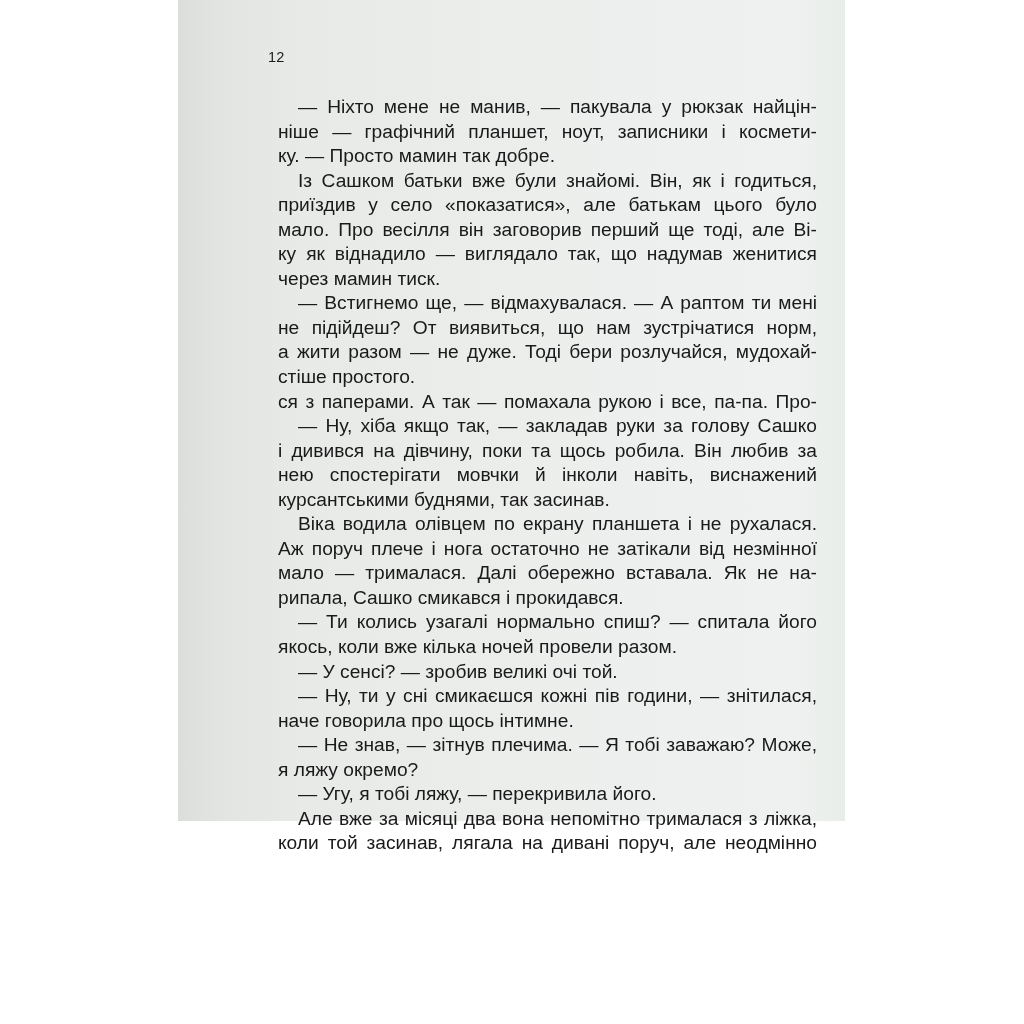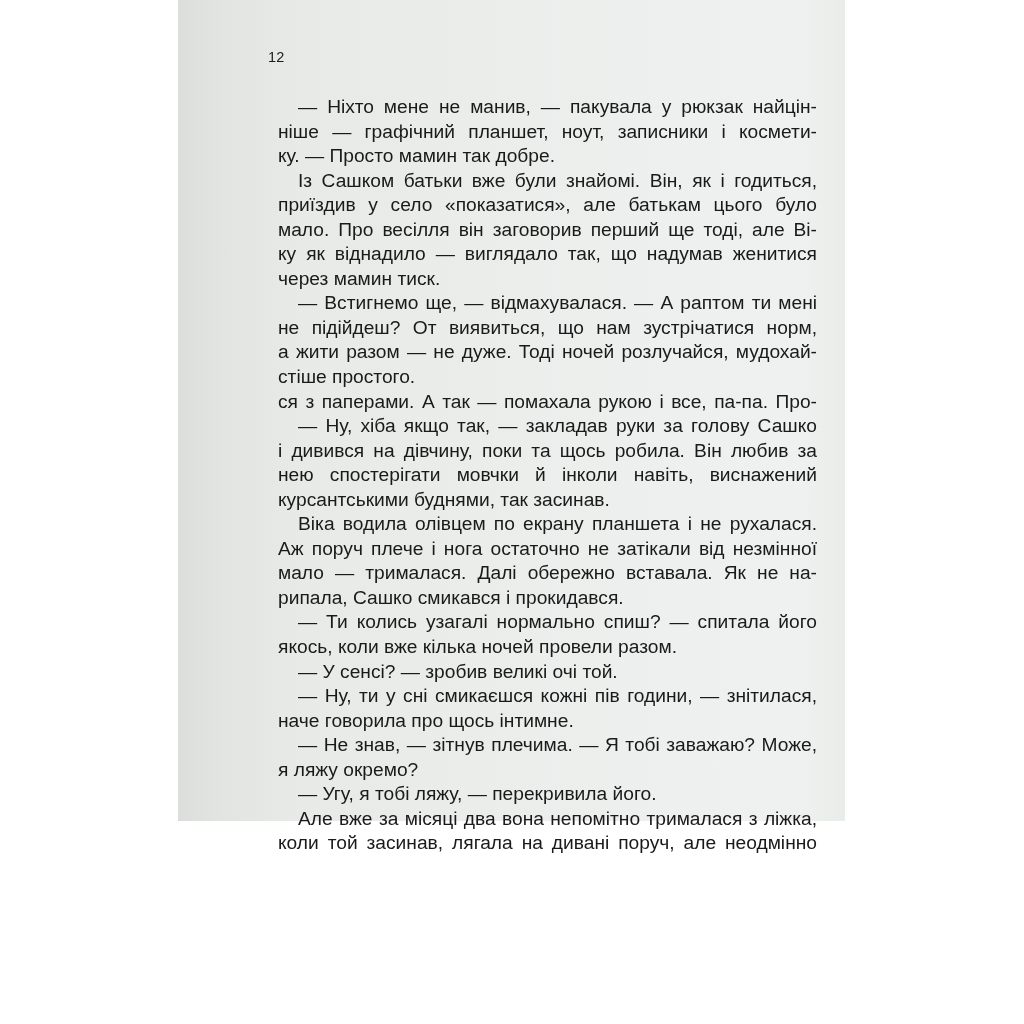--- a/index.html
+++ b/index.html
@@ -73,21 +73,21 @@
     <span class="line indent">— Ніхто мене не манив, — пакувала у рюкзак найцін-</span>
     <span class="line">ніше — графічний планшет, ноут, записники і космети-</span>
     <span class="line last">ку. — Просто мамин так добре.</span>
     <span class="line indent">Із Сашком батьки вже були знайомі. Він, як і годиться,</span>
     <span class="line">приїздив у село «показатися», але батькам цього було</span>
     <span class="line">мало. Про весілля він заговорив перший ще тоді, але Ві-</span>
     <span class="line">ку як віднадило — виглядало так, що надумав женитися</span>
     <span class="line last">через мамин тиск.</span>
     <span class="line indent">— Встигнемо ще, — відмахувалася. — А раптом ти мені</span>
     <span class="line">не підійдеш? От виявиться, що нам зустрічатися норм,</span>
-    <span class="line">а жити разом — не дуже. Тоді ночей розлучайся, мудохай-</span>
+    <span class="line">а жити разом — не дуже. Тоді бери розлучайся, мудохай-</span>
     <span class="line last">стіше простого.</span>
     <span class="line">ся з паперами. А так — помахала рукою і все, па-па. Про-</span>
     <span class="line indent">— Ну, хіба якщо так, — закладав руки за голову Сашко</span>
     <span class="line">і дивився на дівчину, поки та щось робила. Він любив за</span>
     <span class="line">нею спостерігати мовчки й інколи навіть, виснажений</span>
     <span class="line last">курсантськими буднями, так засинав.</span>
     <span class="line indent">Віка водила олівцем по екрану планшета і не рухалася.</span>
     <span class="line">Аж поруч плече і нога остаточно не затікали від незмінної</span>
     <span class="line">мало — трималася. Далі обережно вставала. Як не на-</span>
     <span class="line last">рипала, Сашко смикався і прокидався.</span>

